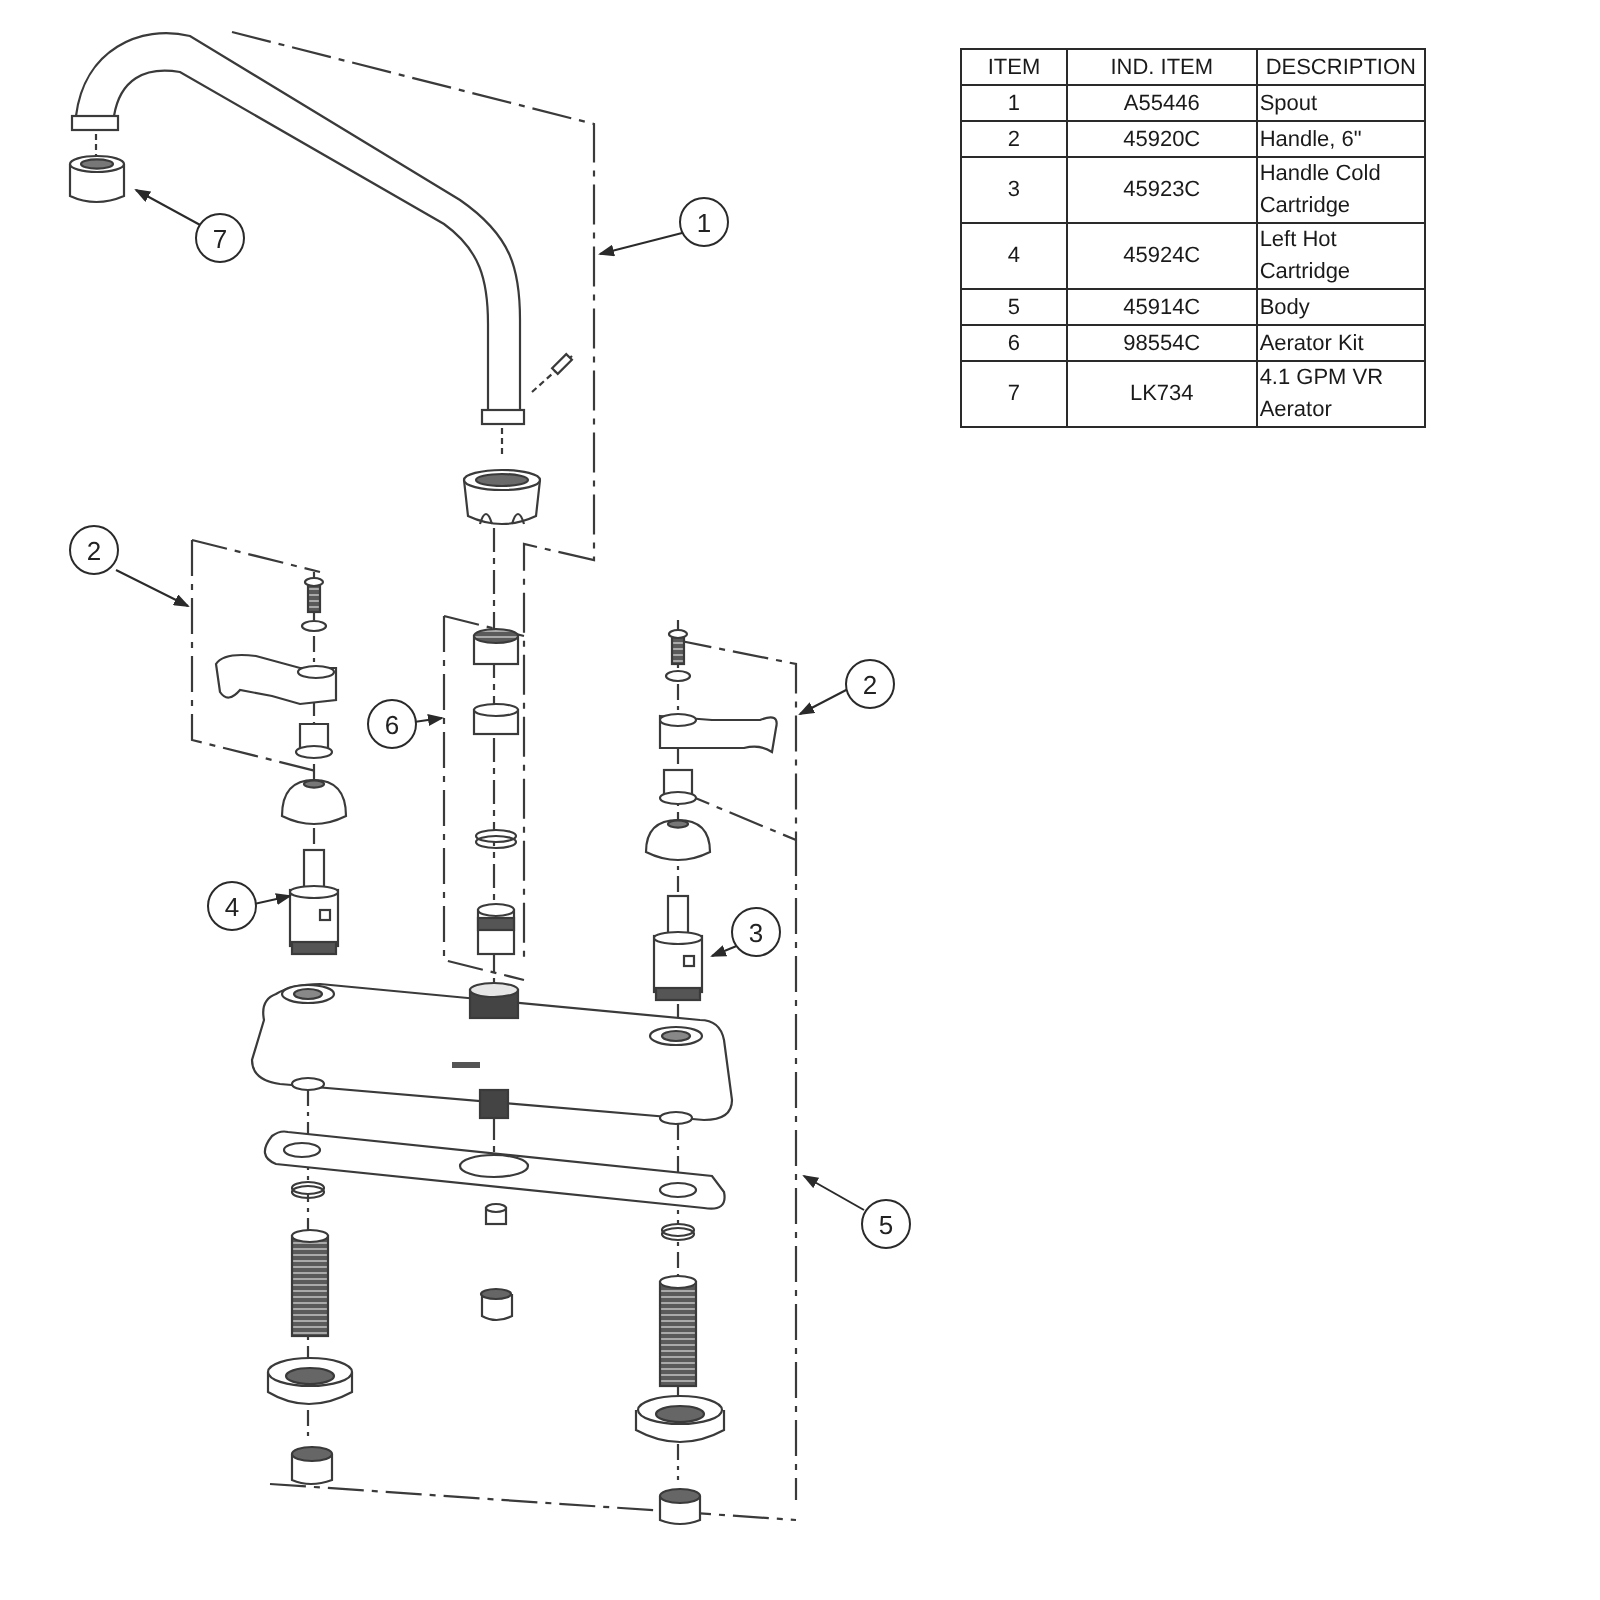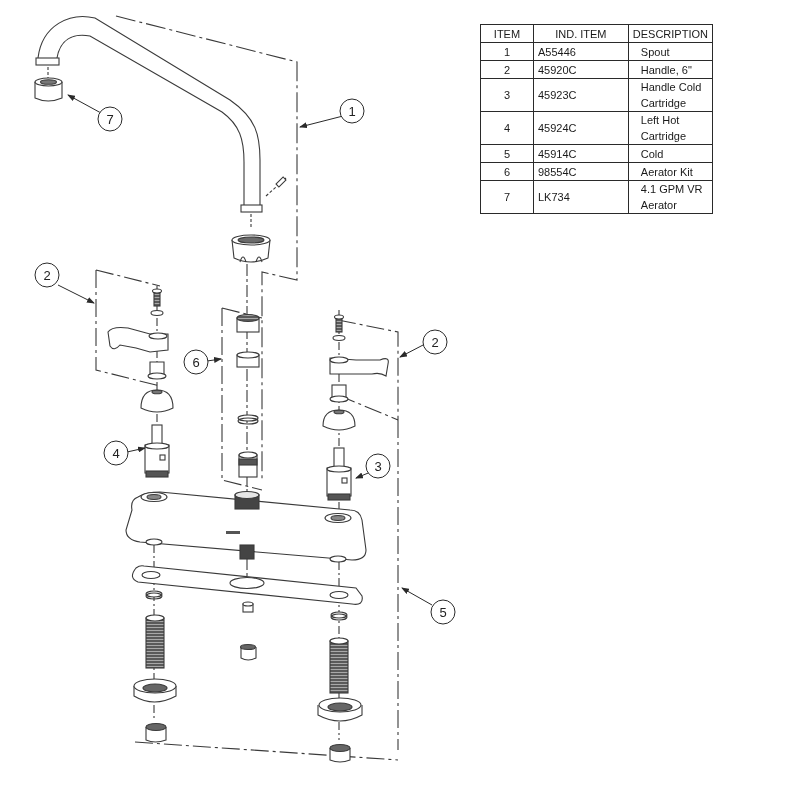--- a/index.html
+++ b/index.html
@@ -5,22 +5,22 @@
   html, body { margin: 0; padding: 0; background: #ffffff; }
   body { width: 800px; height: 800px; position: relative; overflow: hidden;
          font-family: "Liberation Sans", sans-serif; color: #1a1a1a; }
   #diagram { position: absolute; left: 0; top: 0; width: 800px; height: 800px; }
   #parts-table { position: absolute; left: 480px; top: 12px; width: 233px;
                  border-collapse: collapse; font-size: 11px; margin-top: 12px; }
   #parts-table th, #parts-table td { border: 1.2px solid #2a2a2a; padding: 0 4px;
                  height: 17px; line-height: 16px; font-weight: normal; }
   #parts-table th { text-align: center; }
   #parts-table td.c-item { text-align: center; width: 44px; }
-  #parts-table td.c-part { text-align: left; width: 86px; }
-  #parts-table td.c-desc { text-align: left; padding-left: 12px; }
+  #parts-table td.c-part { text-align: center; width: 86px; }
+  #parts-table td.c-desc { text-align: left; padding-left: 1px; }
   .callout-label { font-family: "Liberation Sans", sans-serif; font-size: 13px; fill: #222; }
 </style>
 </head>
 <body>
 
 <svg id="diagram" viewBox="0 0 800 800" xmlns="http://www.w3.org/2000/svg">
   <defs>
     <pattern id="thread" width="6" height="3" patternUnits="userSpaceOnUse">
       <rect width="6" height="3" fill="#5a5a5a"></rect>
       <line x1="0" y1="0.5" x2="6" y2="0.5" stroke="#bdbdbd" stroke-width="0.8"></line>
@@ -249,21 +249,21 @@
       <td class="c-desc">Handle Cold Cartridge</td>
     </tr>
     <tr>
       <td class="c-item">4</td>
       <td class="c-part">45924C</td>
       <td class="c-desc">Left Hot Cartridge</td>
     </tr>
     <tr>
       <td class="c-item">5</td>
       <td class="c-part">45914C</td>
-      <td class="c-desc">Cold</td>
+      <td class="c-desc">Body</td>
     </tr>
     <tr>
       <td class="c-item">6</td>
       <td class="c-part">98554C</td>
       <td class="c-desc">Aerator Kit</td>
     </tr>
     <tr>
       <td class="c-item">7</td>
       <td class="c-part">LK734</td>
       <td class="c-desc">4.1 GPM VR Aerator</td>

